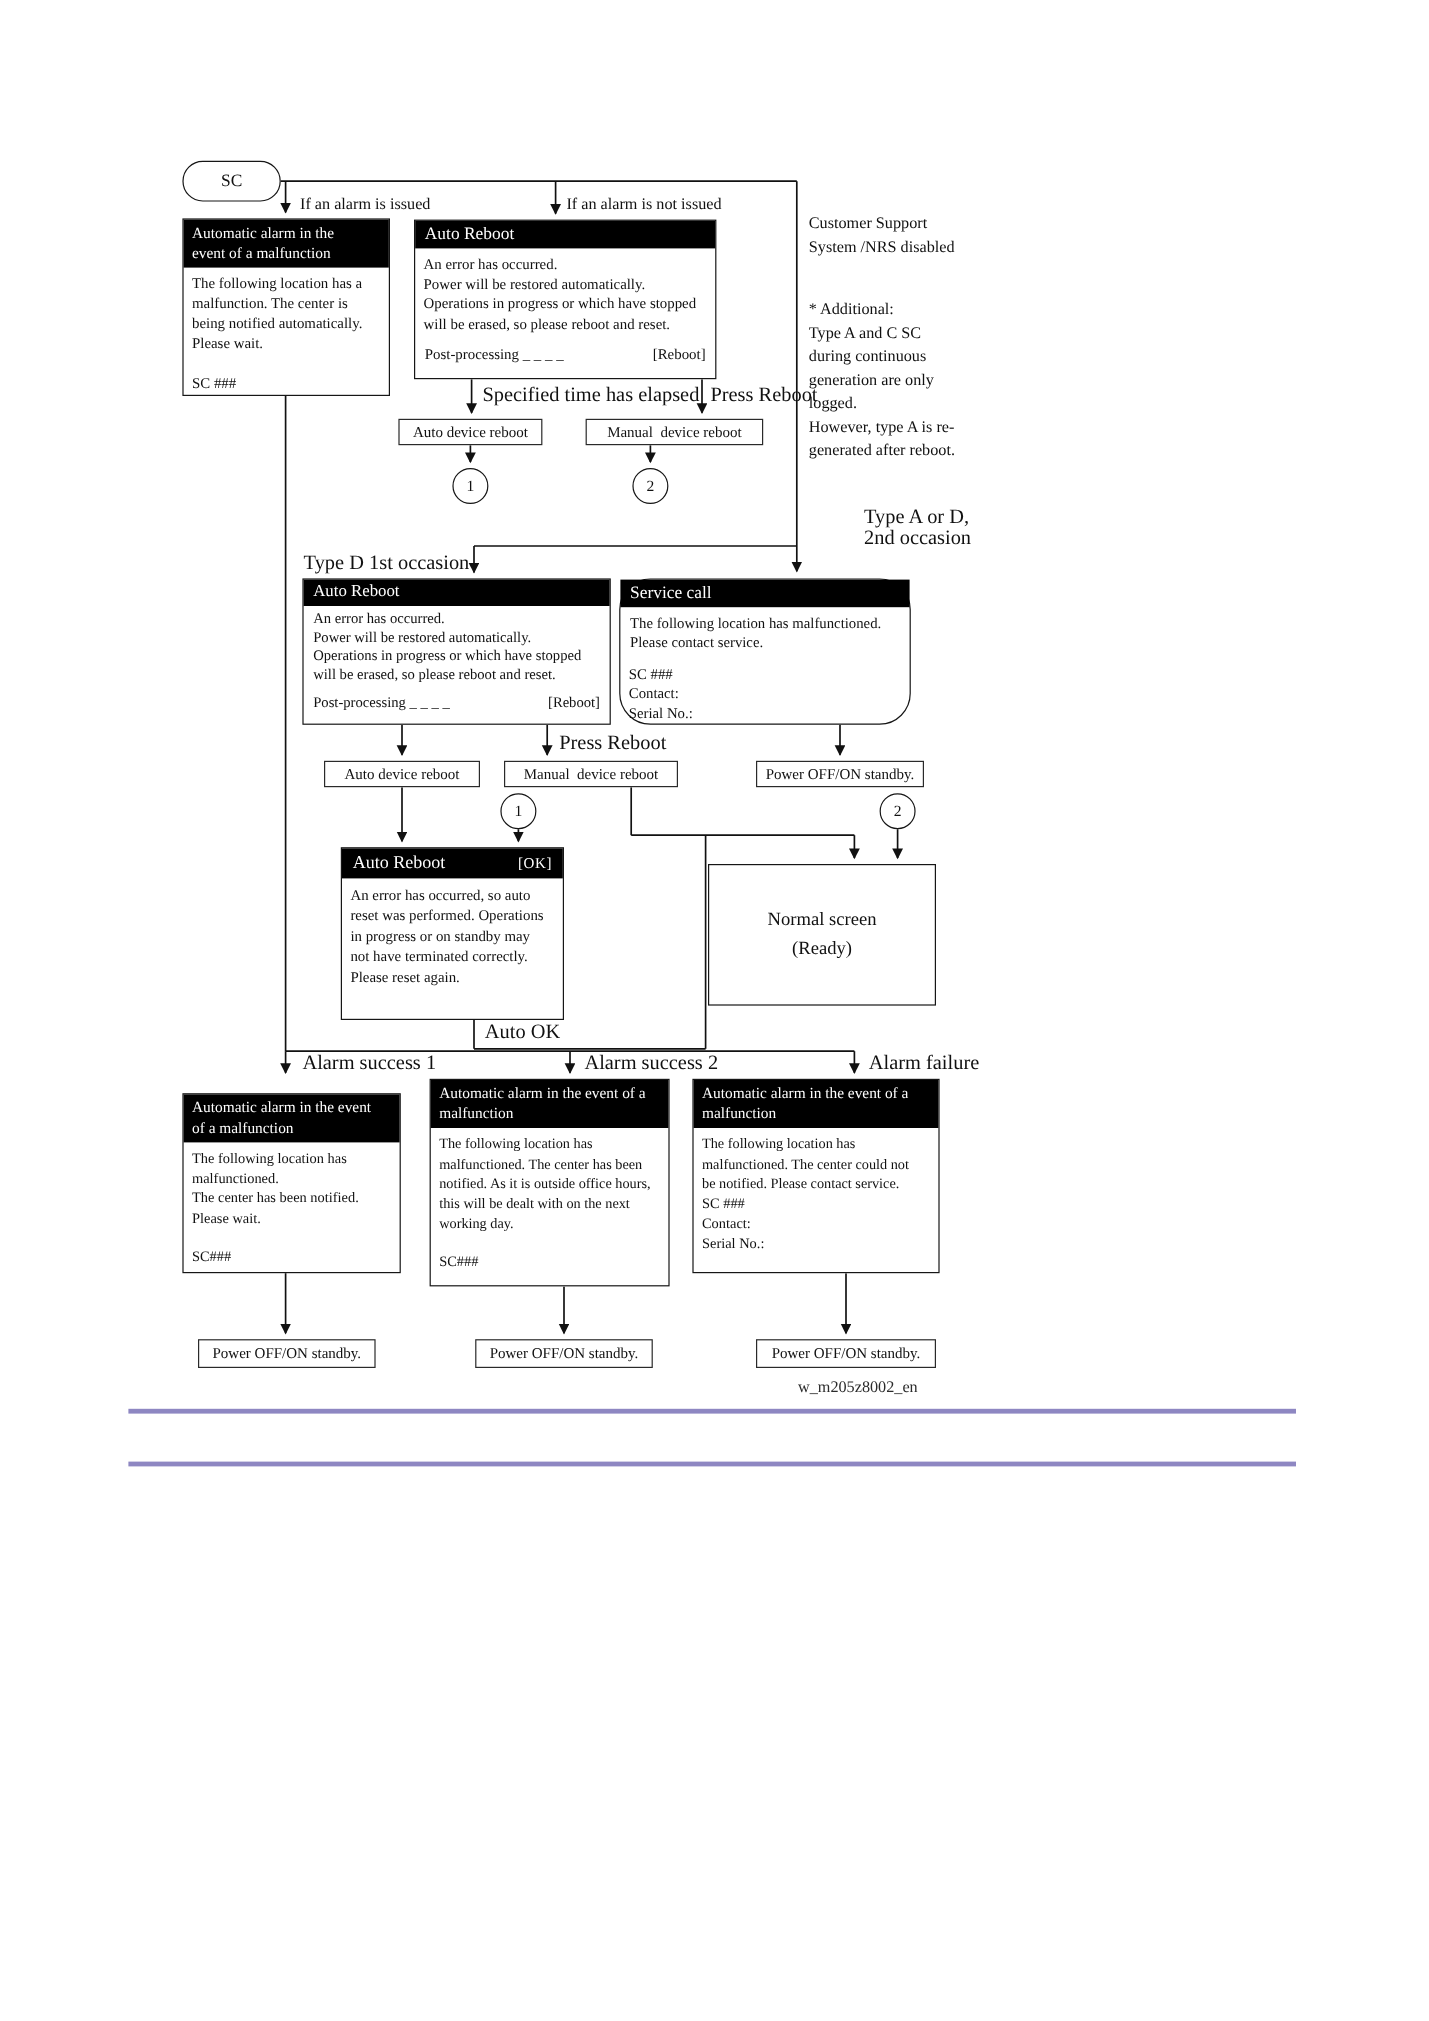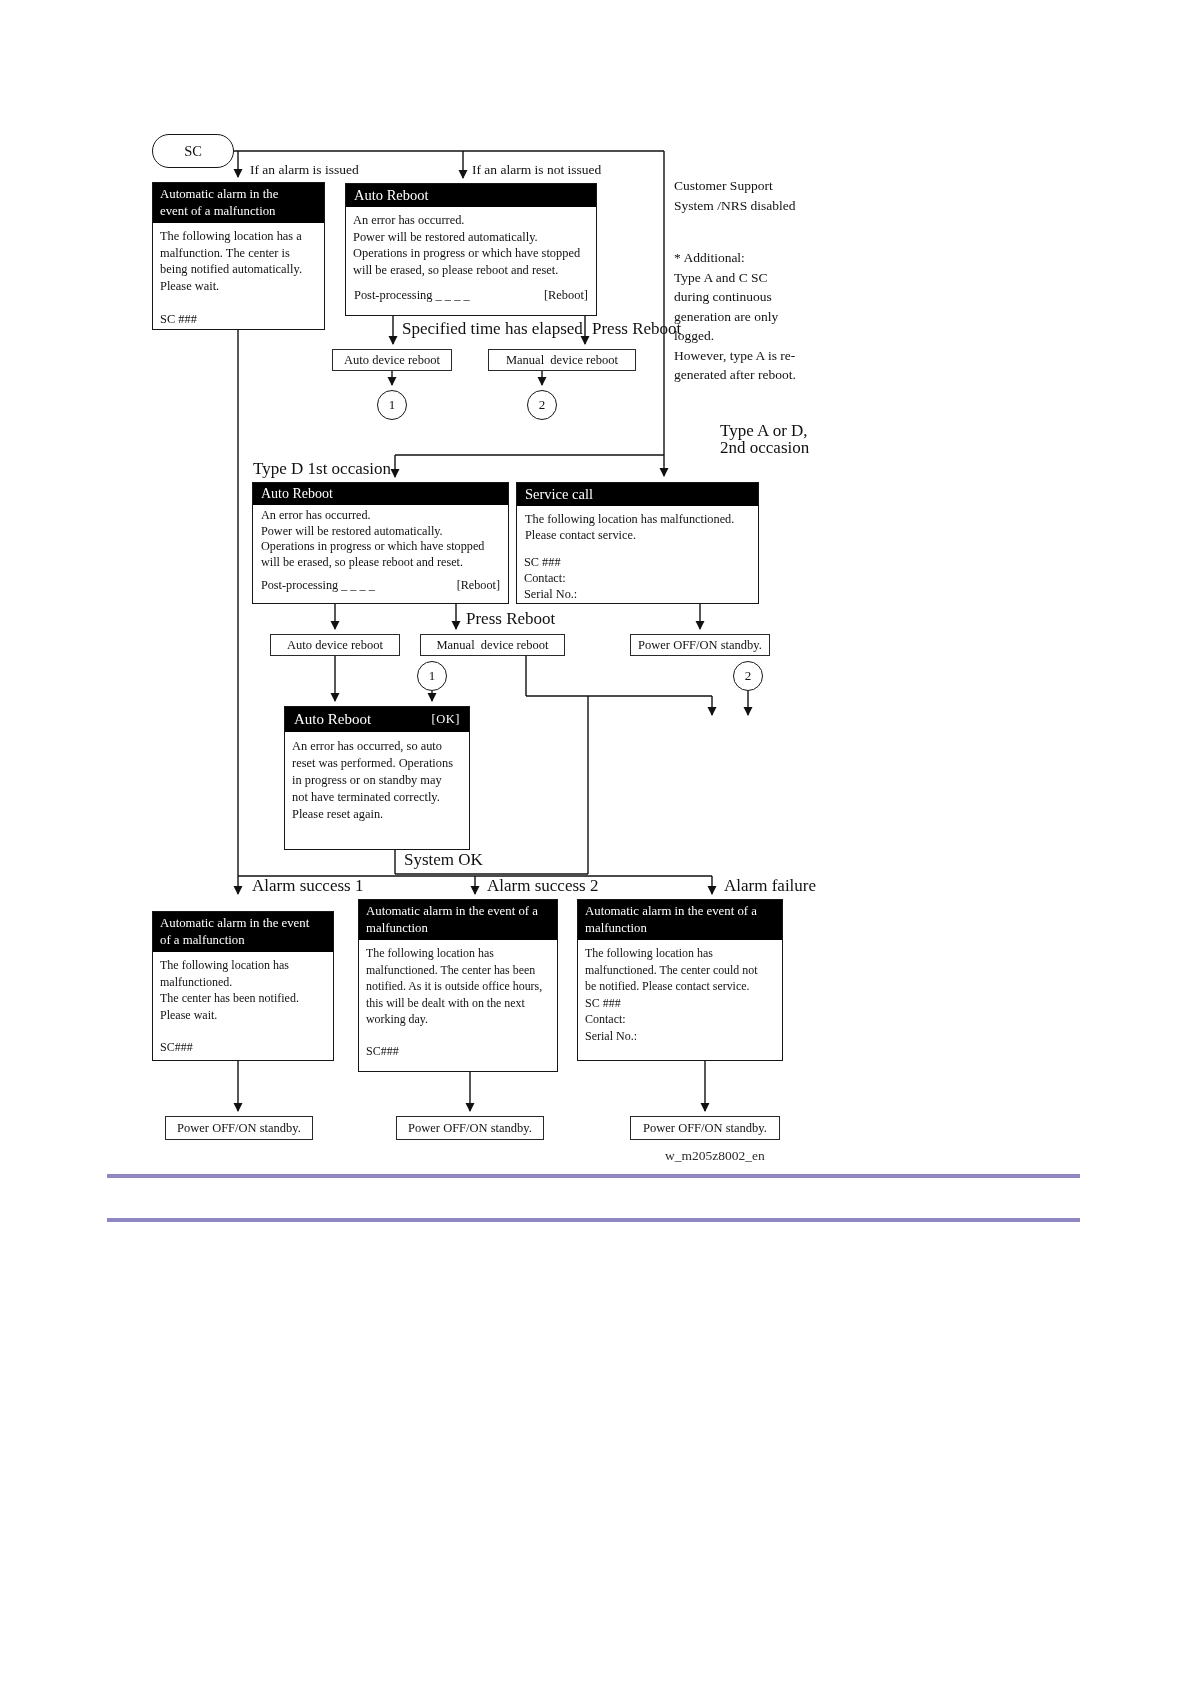--- a/index.html
+++ b/index.html
@@ -162,21 +162,21 @@
     <div class="box-body" style="padding:3px 8px 0 8px;font-size:12.2px;line-height:15.6px;">An error has occurred.
 Power will be restored automatically.
 Operations in progress or which have stopped
 will be erased, so please reboot and reset.</div>
     <div class="post-row" style="padding-top:8px;font-size:12.2px;">
       <span class="post">Post-processing _ _ _ _</span>
       <span>[Reboot]</span>
     </div>
   </div>
 
-  <div class="box" style="left:516px;top:482px;width:243px;height:122px;">
+  <div class="box" style="left:516px;top:482px;width:243px;height:122px;border-radius:26px;">
     <div class="box-header one" style="font-size:14.5px;line-height:19px;">Service call</div>
     <div class="box-body" style="padding:5px 8px 0 8px;font-size:12.3px;line-height:16px;">The following location has malfunctioned.
 Please contact service.</div>
     <div class="code-line" style="margin-top:11px;font-size:12.3px;line-height:16px;">SC ###
 Contact:
 Serial No.:</div>
   </div>
 
   <div class="lbl" style="left:466px;top:611px;">Press Reboot</div>
 
@@ -202,22 +202,26 @@
       <span>Auto Reboot</span>
       <span class="oktag">[OK]</span>
     </div>
     <div class="box-body" style="padding:6px 7px;line-height:17px;">An error has occurred, so auto
 reset was performed. Operations
 in progress or on standby may
 not have terminated correctly.
 Please reset again.</div>
   </div>
 
-
-  <div class="lbl" style="left:404px;top:852px;">System OK</div>
+  <div class="normal-box" style="left:590px;top:720px;width:190px;height:118px;">
+    <span>Normal screen</span>
+    <span>(Ready)</span>
+  </div>
+
+  <div class="lbl" style="left:404px;top:852px;">Auto OK</div>
 
   <div class="lbl" style="left:252px;top:878px;">Alarm success 1</div>
   <div class="lbl" style="left:487px;top:878px;">Alarm success 2</div>
   <div class="lbl" style="left:724px;top:878px;">Alarm failure</div>
 
   <div class="box" style="left:152px;top:899px;width:182px;height:150px;margin-top:12px;">
     <div class="box-header">Automatic alarm in the event
 of a malfunction</div>
     <div class="box-body small">The following location has
 malfunctioned.

